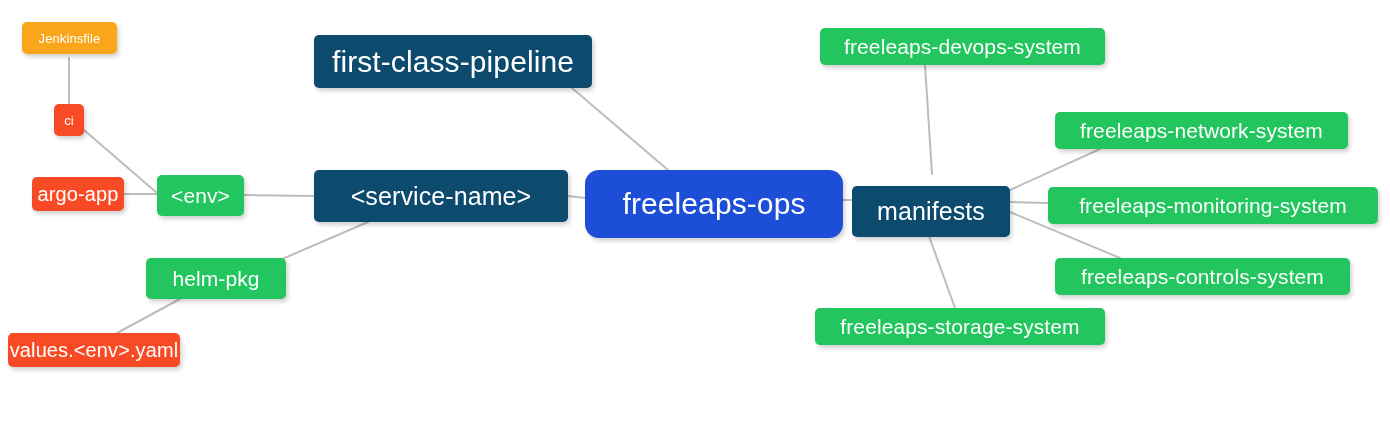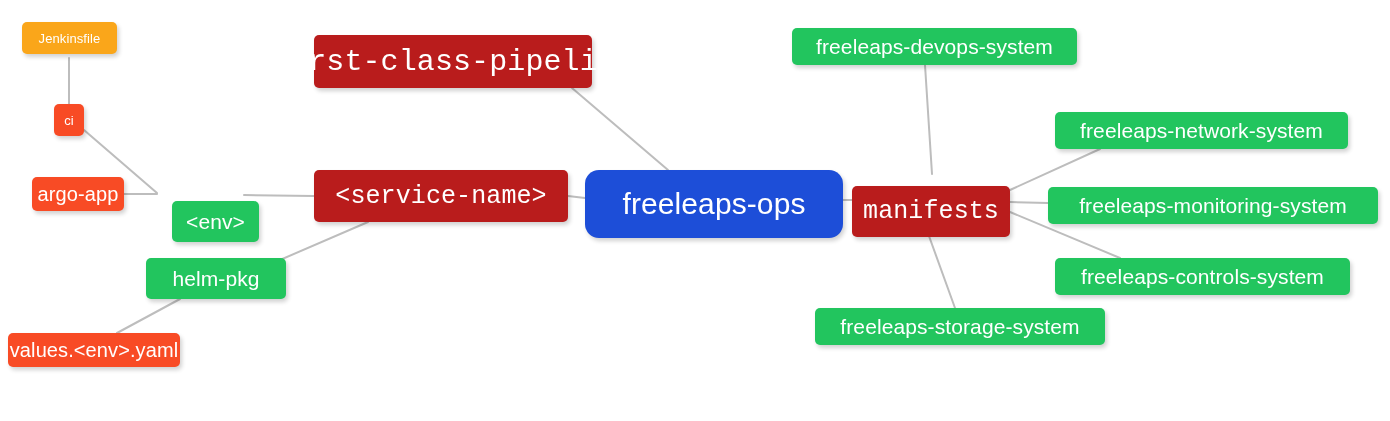--- a/index.html
+++ b/index.html
@@ -42,21 +42,21 @@
     letter-spacing: 0.1px;
     box-shadow: 2px 3px 4px rgba(0,0,0,0.18);
     cursor: pointer;
     user-select: none;
   }
   .node-root {
     background: #1d4ed8;
     font-size: 31px;
     border-radius: 14px;
   }
-  .node-blue   { background: #b91c1c; font-family: Liberation Mono, monospace; }
+  .node-blue   { background: #0c4a6e; }
   .node-green  { background: #22c55e; }
   .node-orange { background: #faa61a; }
   .node-red    { background: #f84b25; }
 
   .sz-xl  { font-size: 30px; }
   .sz-lg  { font-size: 25px; }
   .sz-md  { font-size: 21px; }
   .sz-sm  { font-size: 20px; }
   .sz-xs  { font-size: 13px; }
 </style>
@@ -77,26 +77,26 @@
       <polyline class="edge" points="932,174 925,65" stroke="#bdbdbd"></polyline>
       <polyline class="edge" points="1010,190 1100,149" stroke="#bdbdbd"></polyline>
       <polyline class="edge" points="1010,202 1048,203" stroke="#bdbdbd"></polyline>
       <polyline class="edge" points="1010,212 1120,258" stroke="#bdbdbd"></polyline>
       <polyline class="edge" points="925,225 955,308" stroke="#bdbdbd"></polyline>
     </svg>
   <div id="node-layer">
       <div class="node node-orange sz-xs" style="left: 22px; top: 22px; width: 95px; height: 32px;">Jenkinsfile</div>
       <div class="node node-red sz-xs" style="left: 54px; top: 104px; width: 30px; height: 32px;">ci</div>
       <div class="node node-red sz-sm" style="left: 32px; top: 177px; width: 92px; height: 34px;">argo-app</div>
-      <div class="node node-green sz-md" style="left: 172px; top: 175px; width: 87px; height: 41px; margin-top: 26px;">&lt;env&gt;</div>
+      <div class="node node-green sz-md" style="left: 157px; top: 175px; width: 87px; height: 41px;">&lt;env&gt;</div>
       <div class="node node-blue sz-lg" style="left: 314px; top: 170px; width: 254px; height: 52px;">&lt;service-name&gt;</div>
       <div class="node node-blue sz-xl" style="left: 314px; top: 35px; width: 278px; height: 53px;">first-class-pipeline</div>
       <div class="node node-green sz-md" style="left: 146px; top: 258px; width: 140px; height: 41px;">helm-pkg</div>
       <div class="node node-red sz-sm" style="left: 8px; top: 333px; width: 172px; height: 34px;">values.&lt;env&gt;.yaml</div>
       <div class="node node-root sz-xl" style="left: 585px; top: 170px; width: 258px; height: 68px;">freeleaps-ops</div>
       <div class="node node-blue sz-lg" style="left: 852px; top: 174px; width: 158px; height: 51px; margin-top: 12px;">manifests</div>
-      <div class="node node-green sz-md" style="left: 792px; top: 28px; width: 285px; height: 37px;">freeleaps-devops-system</div>
+      <div class="node node-green sz-md" style="left: 820px; top: 28px; width: 285px; height: 37px;">freeleaps-devops-system</div>
       <div class="node node-green sz-md" style="left: 1055px; top: 112px; width: 293px; height: 37px;">freeleaps-network-system</div>
       <div class="node node-green sz-md" style="left: 1048px; top: 187px; width: 330px; height: 37px; text-align: right;">freeleaps-monitoring-system</div>
       <div class="node node-green sz-md" style="left: 1055px; top: 258px; width: 295px; height: 37px;">freeleaps-controls-system</div>
       <div class="node node-green sz-md" style="left: 815px; top: 308px; width: 290px; height: 37px;">freeleaps-storage-system</div>
     </div>
 </div>
 
 </body></html>

